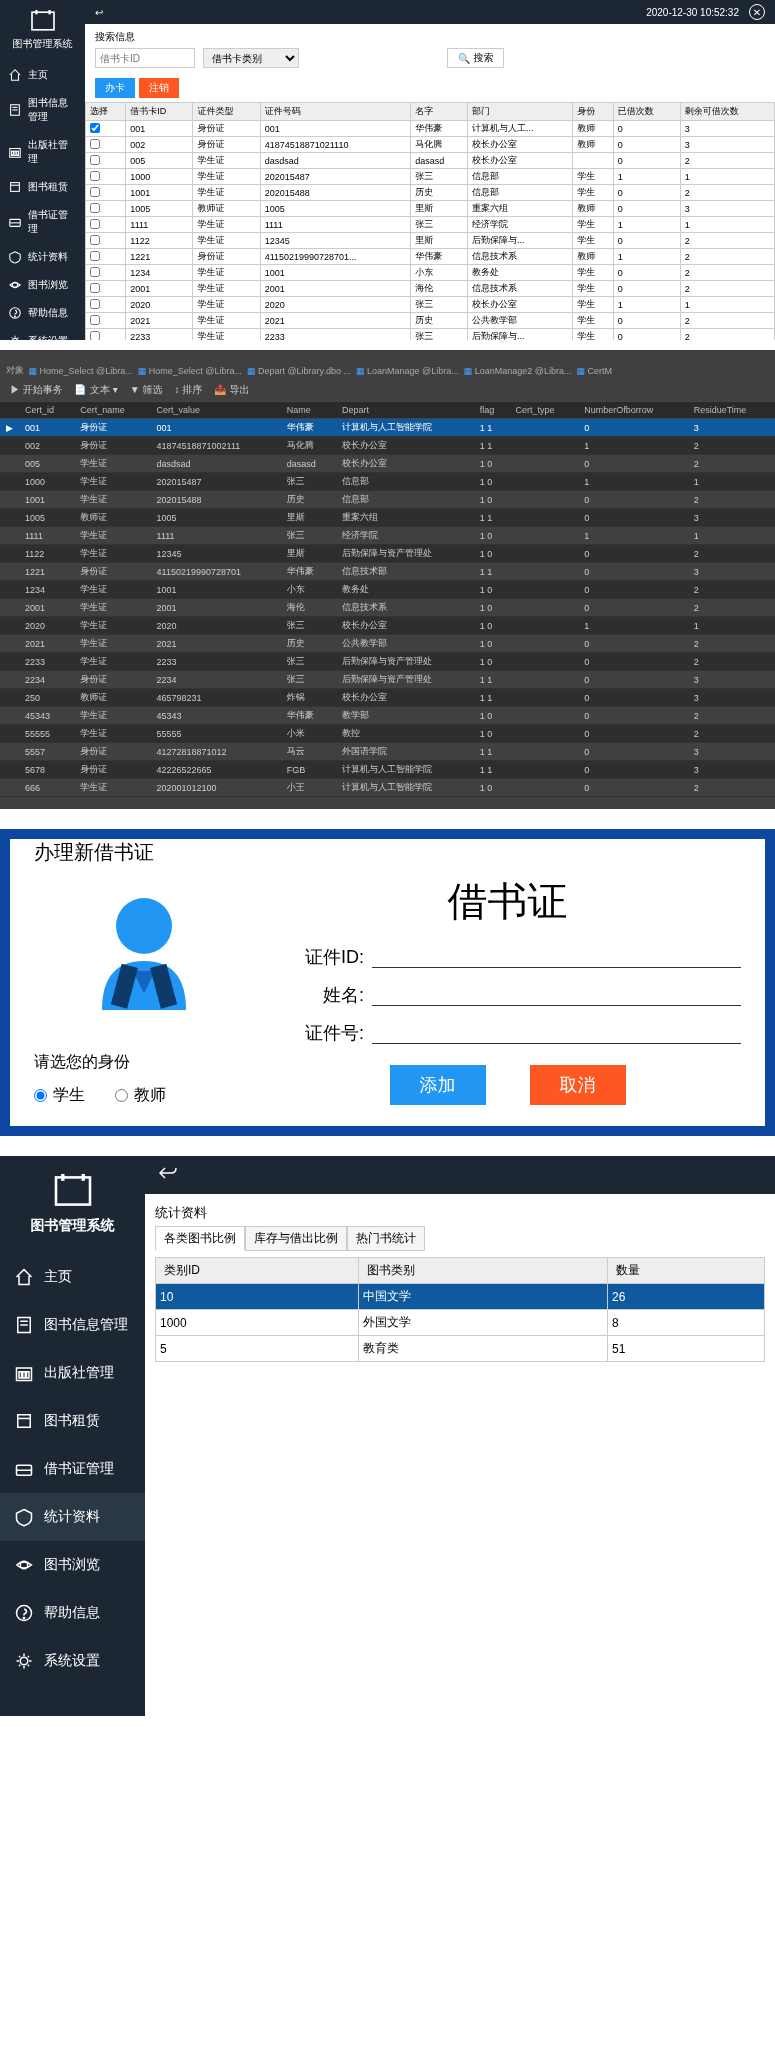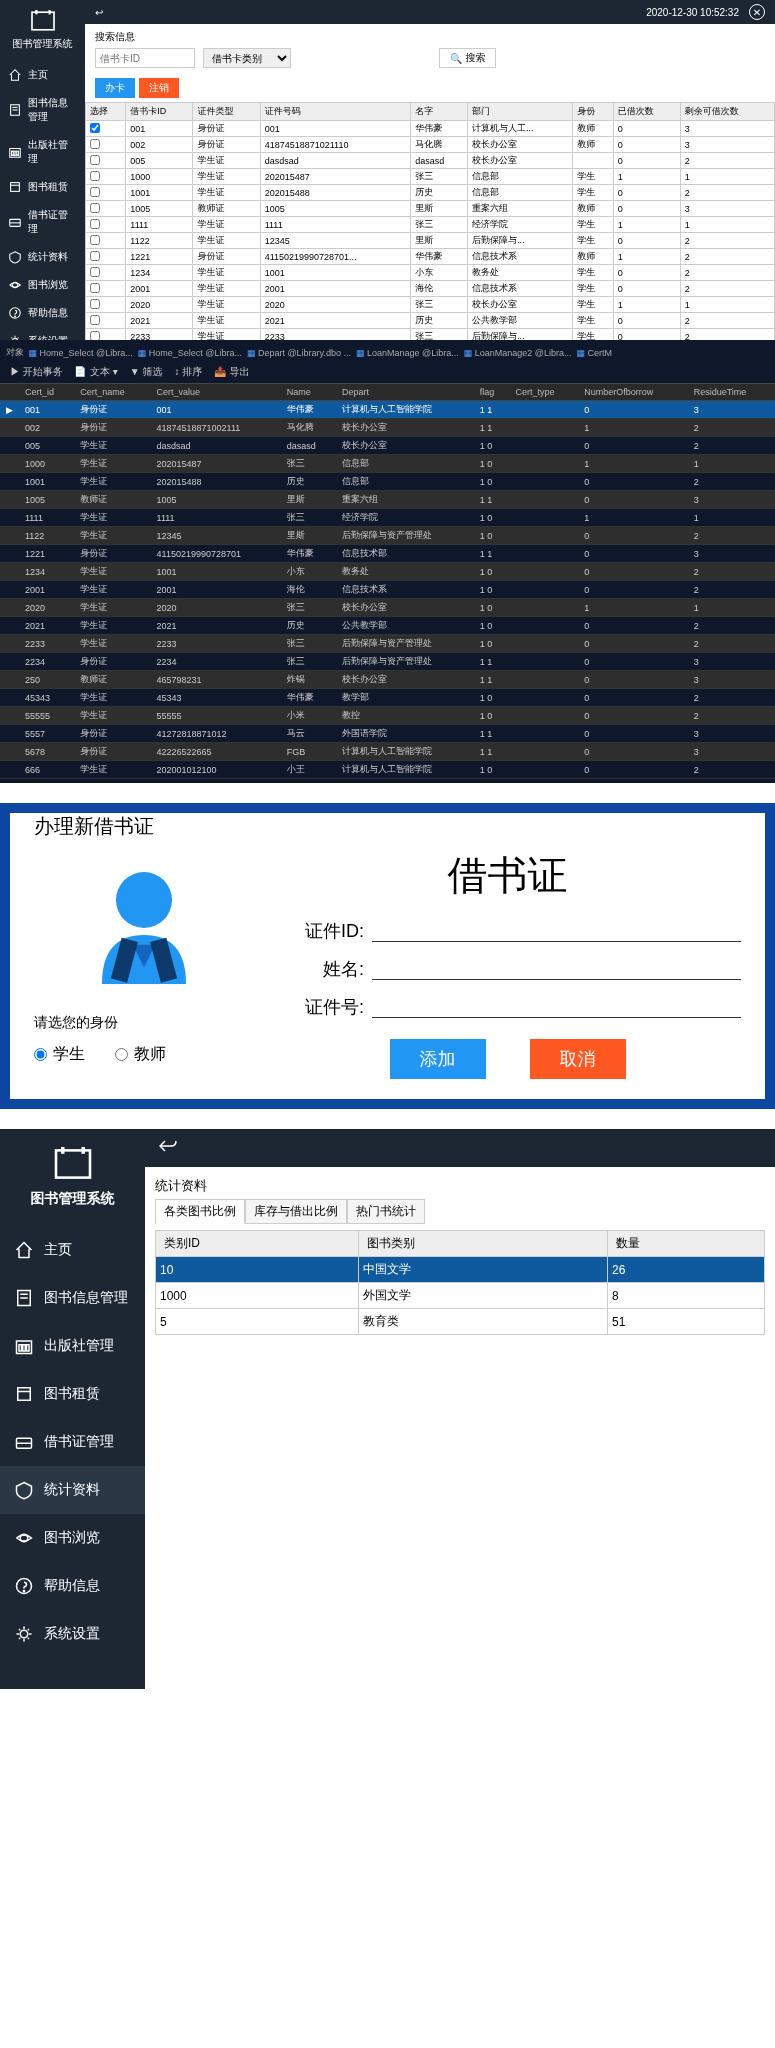--- a/index.html
+++ b/index.html
@@ -18,52 +18,52 @@
 .main1{flex:1;background:#fff;display:flex;flex-direction:column}
 .topbar1{background:#1c2733;color:#fff;display:flex;align-items:center;padding:4px 10px;font-size:10px;justify-content:space-between}
 .topbar1 .bk{cursor:pointer}
 .topbar1 .dt{margin-left:auto;margin-right:10px}
 .topbar1 .cls{width:16px;height:16px;border:1px solid #fff;border-radius:50%;display:flex;align-items:center;justify-content:center;cursor:pointer}
 .search1{padding:6px 10px;font-size:10px}
 .search1-title{margin-bottom:4px}
 .search1-row{display:flex;gap:8px;align-items:center}
 .search1-row input,.search1-row select{height:20px;font-size:10px;border:1px solid #ccc;padding:0 4px}
 .search1-row input{width:100px}
-.search1-row select{width:88px}
+.search1-row select{width:96px}
 .search1-btn{height:20px;border:1px solid #ccc;background:#fff;padding:0 10px;font-size:10px;display:flex;align-items:center;gap:3px;cursor:pointer;margin-left:140px}
 .btns1{padding:4px 10px;display:flex;gap:4px}
 .btns1 button{border:none;color:#fff;font-size:10px;padding:3px 10px;cursor:pointer}
 .btn-blue{background:#2196f3}
 .btn-orange{background:#ff5722}
 .table1{width:100%;font-size:9px;border-collapse:collapse}
 .table1 th{background:#eee;border:1px solid #ccc;padding:2px 4px;text-align:left;font-weight:normal}
 .table1 td{border:1px solid #ccc;padding:1px 4px}
 .table1 input[type=checkbox]{width:10px;height:10px}
 
 
-.s2{background:#0f172a;color:#ccc;font-size:10px;padding:4px 0;}
+.s2{background:#404040;color:#ccc;font-size:10px;padding:12px 0;margin-top:10px}
 .tabs2{display:flex;gap:2px;padding:2px 6px;font-size:9px;color:#aaa;align-items:center;overflow:hidden}
 .tabs2 span{white-space:nowrap}
 .tabs2 .tab-icon{color:#4a9eff}
 .toolbar2{display:flex;gap:12px;padding:4px 10px;font-size:10px;border-bottom:1px solid #444;align-items:center}
 .toolbar2 span{cursor:pointer}
 .table2{width:100%;font-size:9px;border-collapse:collapse}
 .table2 th{background:#2a2a2a;padding:3px 6px;text-align:left;font-weight:normal;color:#bbb;border-bottom:1px solid #444}
 .table2 td{padding:2px 6px;border-bottom:1px solid #333}
 .table2 tr.sel td{background:#0f5a9e;color:#fff}
 .table2 tr:nth-child(even):not(.sel) td{background:#2e2e2e}
 .arrow2{width:12px;text-align:center}
 
 
 .s3{margin-top:20px;border:10px solid #0d47a1;background:#fff;padding:0 24px 20px}
 .s3-title{font-size:20px;margin-bottom:8px}
 .s3-body{display:flex;gap:20px}
 .s3-left{width:220px;text-align:center}
 .avatar3{width:140px;height:140px;margin:10px auto}
-.s3-q{text-align:left;font-size:14px;margin-top:16px}
+.s3-q{text-align:left;font-size:16px;margin-top:28px}
 .s3-radios{display:flex;gap:30px;margin-top:12px;font-size:16px}
 .s3-radios label{display:flex;align-items:center;gap:6px}
 .s3-right{flex:1}
 .s3-h{font-family:"KaiTi","STKaiti",serif;font-size:40px;text-align:center;margin-bottom:16px}
 .s3-field{display:flex;align-items:center;margin-bottom:14px;font-size:18px}
 .s3-field label{width:90px;text-align:right;margin-right:8px}
 .s3-field .line{flex:1;border-bottom:1px solid #333;height:22px}
 .s3-field select{flex:1;height:28px;border:2px solid #0d47a1;font-size:16px;color:#0d47a1;padding:0 4px}
 .s3-btns{display:flex;gap:44px;justify-content:center;margin-top:20px}
 .s3-btns button{border:none;color:#fff;font-size:18px;padding:8px 30px;cursor:pointer}

